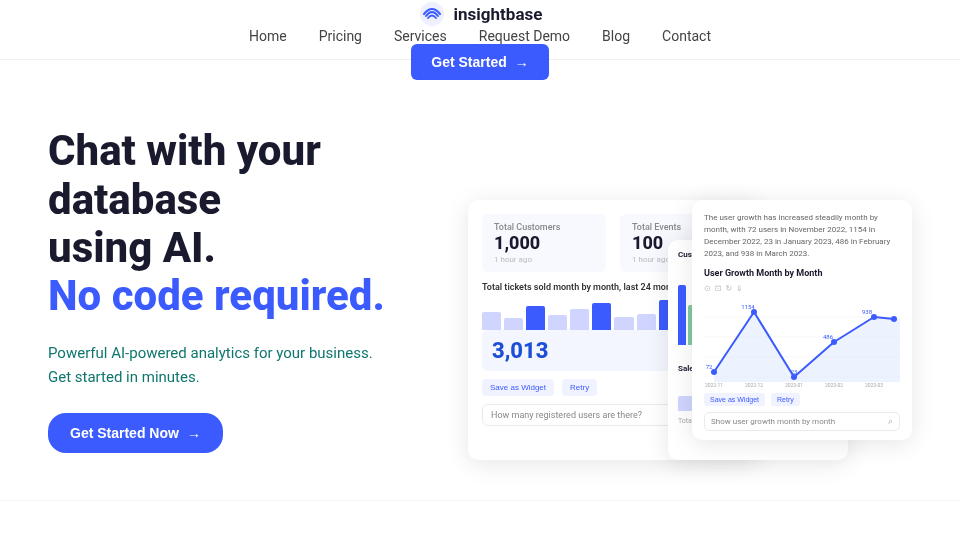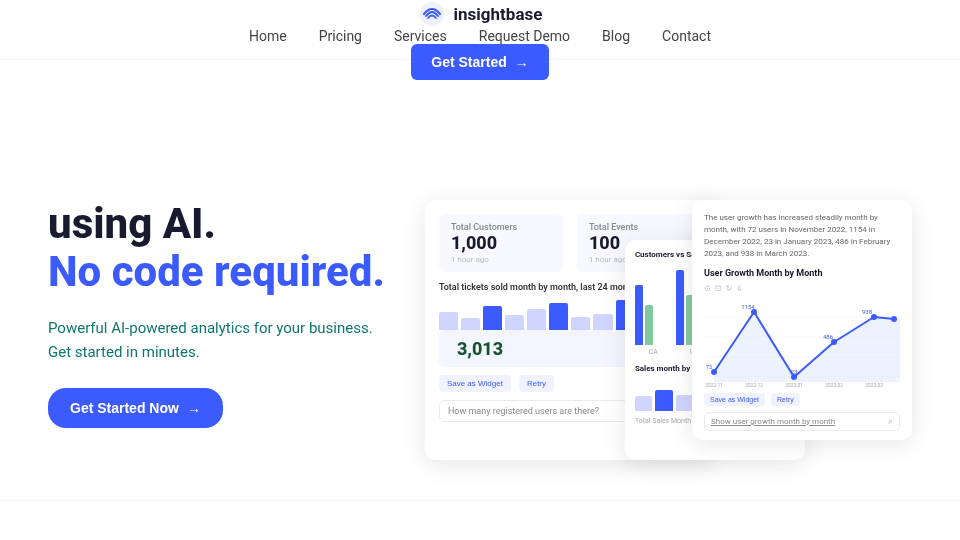--- a/index.html
+++ b/index.html
@@ -58,21 +58,21 @@
     .card-metrics { display: flex; gap: 14px; margin-bottom: 10px; }
     .metric-box { background: #f8f9ff; border-radius: 6px; padding: 8px 12px; flex: 1; }
     .metric-label { font-size: 9px; color: #888; font-weight: 500; }
     .metric-value { font-size: 18px; font-weight: 800; color: #1a1a2e; }
     .metric-time { font-size: 8px; color: #bbb; margin-top: 2px; }
     .card-section-title { font-size: 9px; color: #333; font-weight: 600; margin-bottom: 6px; }
     .chat-bubble {
       background: #f4f6ff; border-radius: 6px; padding: 8px 10px; margin-bottom: 8px;
     }
     .chat-text { font-size: 9px; color: #555; }
-    .chat-number { font-size: 18px; font-weight: 800; color: #14532d; margin-left: 8px; }
+    .chat-number { font-size: 22px; font-weight: 800; color: #1d4ed8; }
     .card-actions { display: flex; gap: 8px; margin-top: 6px; }
     .action-btn {
       font-size: 8px; background: #f0f2ff; border: none; border-radius: 4px;
       padding: 4px 8px; color: #3b5bfe; cursor: pointer; display: flex; align-items: center; gap: 3px;
     }
     .card-input-row {
       margin-top: 8px; display: flex; align-items: center;
       border: 1px solid #e8eaf0; border-radius: 6px; padding: 4px 8px;
     }
     .card-input { font-size: 9px; color: #888; flex: 1; }
@@ -92,21 +92,21 @@
     .line-chart-svg { width: 100%; height: 100%; }
     .chart-footer { display: flex; gap: 6px; align-items: center; margin-top: 4px; }
     .chart-action-btn {
       font-size: 7px; background: #f0f2ff; border: none; border-radius: 3px;
       padding: 3px 6px; color: #3b5bfe; cursor: pointer;
     }
     .chart-input-row {
       margin-top: 6px; display: flex; align-items: center;
       border: 1px solid #e8eaf0; border-radius: 5px; padding: 3px 6px;
     }
-    .chart-input { font-size: 8px; color: #888; flex: 1; text-decoration: underline; }
+    .chart-input { font-size: 8px; color: #888; flex: 1; }
 
     
     .card-mid {
       width: 180px; height: 220px; left: 200px; bottom: 0; z-index: 1;
     }
     .card-mid-inner { padding: 10px; }
     .mid-chart-title { font-size: 8px; font-weight: 700; color: #1a1a2e; margin-bottom: 6px; }
     .grouped-bars { display: flex; align-items: flex-end; gap: 4px; height: 80px; }
     .bar-group { display: flex; gap: 2px; align-items: flex-end; flex: 1; }
     .bar-g { border-radius: 2px 2px 0 0; width: 8px; }
@@ -145,21 +145,21 @@
 
   <button class="nav-cta">
     <span>Get Started</span>
     <span>→</span>
   </button>
 </nav>
 
 <section class="hero">
   <div class="hero-left">
     <h1 class="hero-title">
-      <br>
+      <span>Chat with your database</span><br>
       <span>using AI.</span><br>
       <span class="hero-title-accent">No code required.</span>
     </h1>
     <p class="hero-subtitle">
       <span>Powerful AI-powered analytics for your business.</span><br>
       <span>Get started in minutes.</span>
     </p>
     <button class="hero-cta">
       <span>Get Started Now</span>
       <span>→</span>

